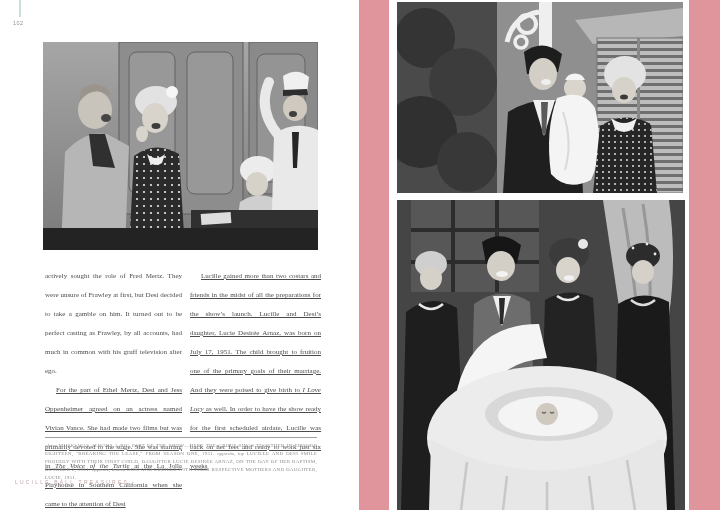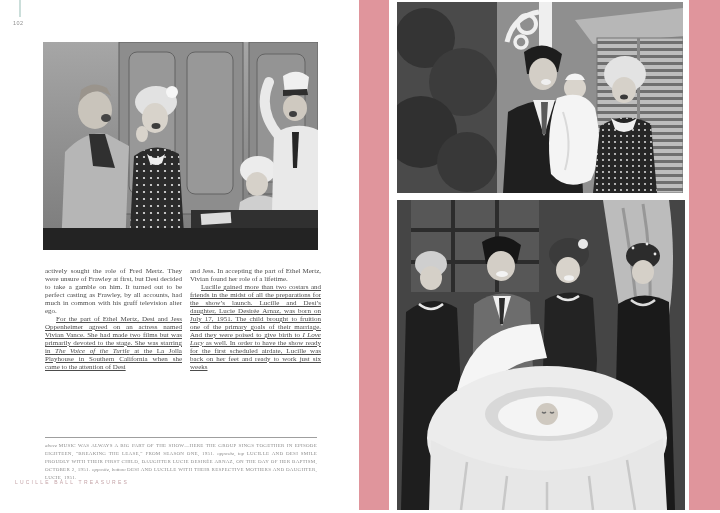--- a/index.html
+++ b/index.html
@@ -8,21 +8,21 @@
   .abs{position:absolute;}
 
   
   .pink-strip{background:#e0959c;}
 
   
   .folio-rule{width:2px;background:#cbdeda;}
   .folio-num{font-size:5.5px;color:#8f8f8f;letter-spacing:.4px;font-family:"Liberation Sans",sans-serif;}
 
   
-  .body-col{font-size:7px;line-height:8px;color:#4c4c4c;text-align:justify;}
+  .body-col{font-size:7px;line-height:19px;color:#4c4c4c;text-align:justify;}
   .body-col p{margin:0;}
   .body-col p.indent{text-indent:11px;text-decoration:underline;}
   .ital{font-style:italic;}
 
   
   .cap-rule{height:1px;background:#9f9f9f;}
   .caption{font-size:5px;line-height:8.1px;color:#8c8c8c;text-align:justify;}
   .cap-caps{text-transform:uppercase;letter-spacing:.25px;}
   .cap-lead{font-style:italic;}
 
@@ -96,21 +96,20 @@
         <rect x="158" y="171" width="30" height="11" fill="#dddddd" transform="rotate(-4 173 176)"></rect>
         <rect x="0" y="186" width="275" height="22" fill="#232323"></rect>
       </svg>
     </div>
 
     <div class="abs body-col" style="left:45px;top:267px;width:137px;height:160px;">
       <p><span>actively sought the role of Fred Mertz. They were unsure of Frawley at first, but Desi decided to take a gamble on him. It turned out to be perfect casting as Frawley, by all accounts, had much in common with his gruff television alter ego.</span></p>
       <p class="indent"><span>For the part of Ethel Mertz, Desi and Jess Oppenheimer agreed on an actress named Vivian Vance. She had made two films but was primarily devoted to the stage. She was starring in </span><span class="ital">The Voice of the Turtle</span><span> at the La Jolla Playhouse in Southern California when she came to the attention of Desi</span></p>
     </div>
     <div class="abs body-col" style="left:190px;top:267px;width:131px;height:160px;">
-      <p><span>and Jess. In accepting the part of Ethel Mertz, Vivian found her role of a lifetime.</span></p>
       <p class="indent"><span>Lucille gained more than two costars and friends in the midst of all the preparations for the show’s launch. Lucille and Desi’s daughter, Lucie Desirée Arnaz, was born on July 17, 1951. The child brought to fruition one of the primary goals of their marriage. And they were poised to give birth to </span><span class="ital">I Love Lucy</span><span> as well. In order to have the show ready for the first scheduled airdate, Lucille was back on her feet and ready to work just six weeks</span></p>
     </div>
 
     <div class="abs cap-rule" style="left:45px;top:437px;width:272px;"></div>
     <div class="abs caption" style="left:45px;top:442px;width:272px;">
       <span class="cap-lead">above </span><span class="cap-caps">MUSIC WAS ALWAYS A BIG PART OF THE SHOW—HERE THE GROUP SINGS TOGETHER IN EPISODE EIGHTEEN, “BREAKING THE LEASE,” FROM SEASON ONE, 1951. </span><span class="cap-lead">opposite, top </span><span class="cap-caps">LUCILLE AND DESI SMILE PROUDLY WITH THEIR FIRST CHILD, DAUGHTER LUCIE DESIRÉE ARNAZ, ON THE DAY OF HER BAPTISM, OCTOBER 2, 1951. </span><span class="cap-lead">opposite, bottom </span><span class="cap-caps">DESI AND LUCILLE WITH THEIR RESPECTIVE MOTHERS AND DAUGHTER, LUCIE, 1951.</span>
     </div>
 
     <div class="abs footer" style="left:15px;top:479px;">LUCILLE BALL TREASURES</div>
   </div>

